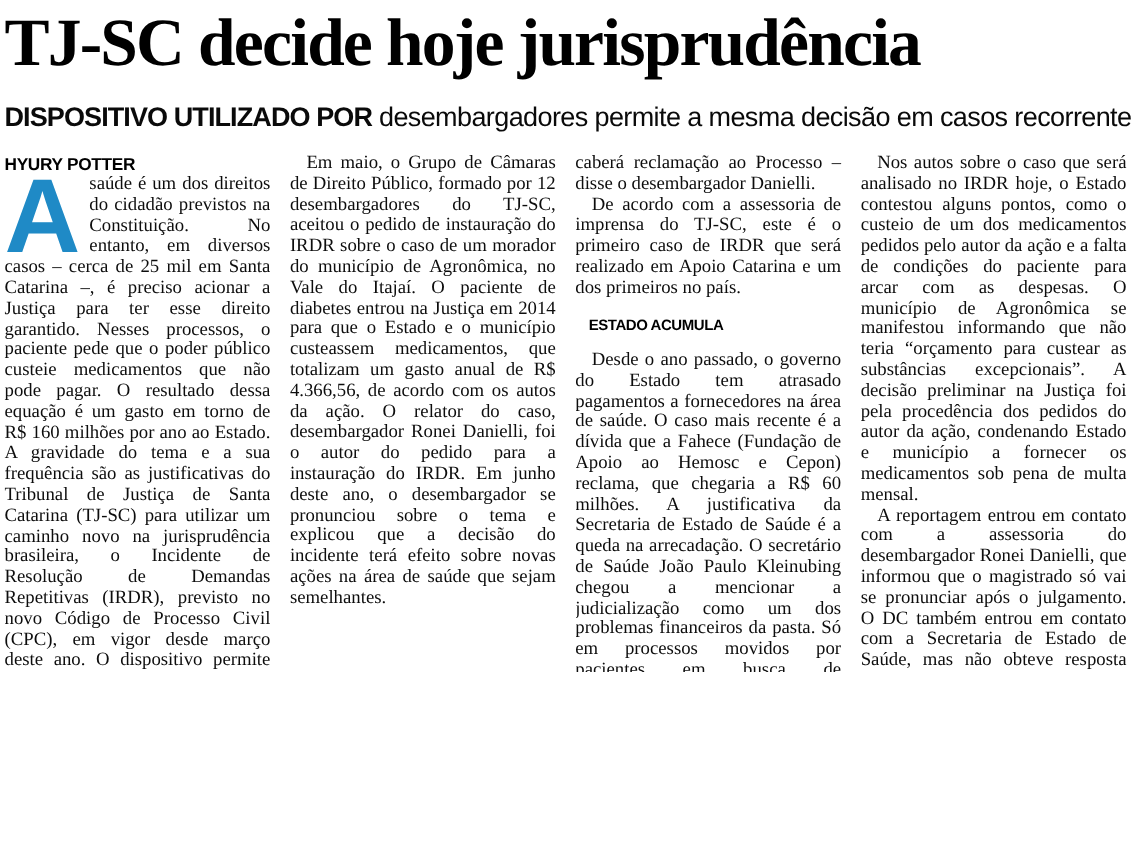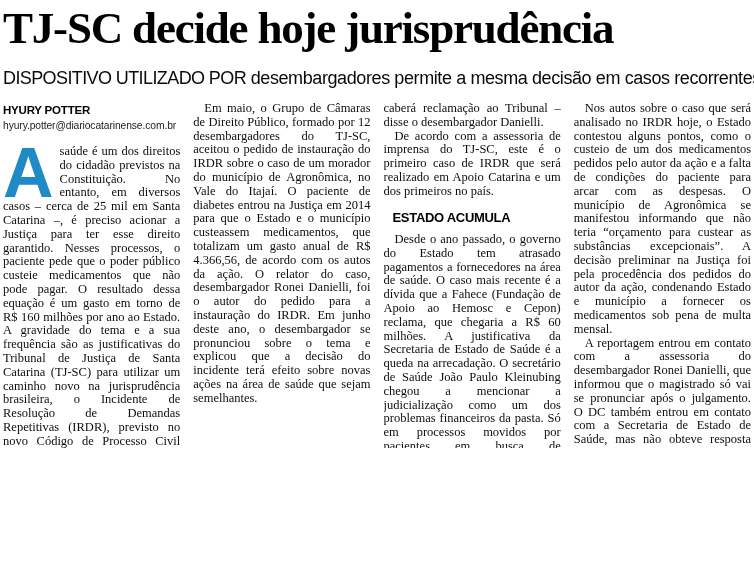--- a/index.html
+++ b/index.html
@@ -24,21 +24,21 @@
   }
   .headline span { display: block; white-space: nowrap; }
   .kicker {
     margin: 15px 0 0 3px;
     font-family: "Liberation Sans", sans-serif;
     font-size: 18px;
     letter-spacing: -0.4px;
     color: #0a0a0a;
     white-space: nowrap;
   }
-  .kicker .kicker-bold { font-weight: normal; letter-spacing: -0.6px; }
+  .kicker .kicker-bold { font-weight: bold; letter-spacing: -0.6px; }
   .columns {
     margin: 13px 3px 17px 3px;
     display: flex;
     gap: 13px;
     height: 404px;
     overflow: hidden;
   }
   .col {
     flex: 1 1 0;
     min-width: 0;
@@ -73,21 +73,21 @@
     font-family: "Liberation Sans", sans-serif;
     font-weight: bold;
     font-size: 70px;
     line-height: 53px;
     color: #1f8ac6;
     margin: 2px 6px 0 0;
   }
   .subhead {
     font-family: "Liberation Sans", sans-serif;
     font-weight: bold;
-    font-size: 13px;
+    font-size: 10px;
     line-height: 17.5px;
     letter-spacing: -0.3px;
     text-transform: uppercase;
     color: #000000;
     margin: 10px 0 7px 9px;
   }
   .subhead span { display: block; }
 </style>
 </head>
 <body>
@@ -100,30 +100,29 @@
 
   <div class="kicker">
     <span class="kicker-bold">DISPOSITIVO UTILIZADO POR</span>
     <span>desembargadores permite a mesma decisão em casos recorrentes</span>
   </div>
 
   <div class="columns">
 
     <div class="col">
       <div class="byline-name">HYURY POTTER</div>
-      <div class="byline-email">hyury.potter@diariocatarinense.com.br</div>
       <p class="body"><span class="dropcap">A</span><span>saúde é um dos direitos do cidadão previstos na Constituição. No entanto, em diversos casos – cerca de 25 mil em Santa Catarina –, é preciso acionar a Justiça para ter esse direito garantido. Nesses processos, o paciente pede que o poder público custeie medicamentos que não pode pagar. O resultado dessa equação é um gasto em torno de R$ 160 milhões por ano ao Estado. A gravidade do tema e a sua frequência são as justificativas do Tribunal de Justiça de Santa Catarina (TJ-SC) para utilizar um caminho novo na jurisprudência brasileira, o Incidente de Resolução de Demandas Repetitivas (IRDR), previsto no novo Código de Processo Civil (CPC), em vigor desde março deste ano. O dispositivo permite que casos recorrentes tenham a mesma decisão. O julgamento ocorre hoje.</span></p>
     </div>
 
     <div class="col">
       <p class="body indent">Em maio, o Grupo de Câmaras de Direito Público, formado por 12 desembargadores do TJ-SC, aceitou o pedido de instauração do IRDR sobre o caso de um morador do município de Agronômica, no Vale do Itajaí. O paciente de diabetes entrou na Justiça em 2014 para que o Estado e o município custeassem medicamentos, que totalizam um gasto anual de R$ 4.366,56, de acordo com os autos da ação. O relator do caso, desembargador Ronei Danielli, foi o autor do pedido para a instauração do IRDR. Em junho deste ano, o desembargador se pronunciou sobre o tema e explicou que a decisão do incidente terá efeito sobre novas ações na área de saúde que sejam semelhantes.</p>
     </div>
 
     <div class="col">
-      <p class="body">caberá reclamação ao Tribunal – disse o desembargador Danielli.</p>
+      <p class="body">caberá reclamação ao Processo – disse o desembargador Danielli.</p>
       <p class="body indent">De acordo com a assessoria de imprensa do TJ-SC, este é o primeiro caso de IRDR que será realizado em Apoio Catarina e um dos primeiros no país.</p>
       <h3 class="subhead">
         <span>ESTADO ACUMULA</span>
       </h3>
       <p class="body indent">Desde o ano passado, o governo do Estado tem atrasado pagamentos a fornecedores na área de saúde. O caso mais recente é a dívida que a Fahece (Fundação de Apoio ao Hemosc e Cepon) reclama, que chegaria a R$ 60 milhões. A justificativa da Secretaria de Estado de Saúde é a queda na arrecadação. O secretário de Saúde João Paulo Kleinubing chegou a mencionar a judicialização como um dos problemas financeiros da pasta. Só em processos movidos por pacientes em busca de medicamentos, o Estado gastaria cerca de R$ 160 milhões por ano.</p>
     </div>
 
     <div class="col">
       <p class="body indent">Nos autos sobre o caso que será analisado no IRDR hoje, o Estado contestou alguns pontos, como o custeio de um dos medicamentos pedidos pelo autor da ação e a falta de condições do paciente para arcar com as despesas. O município de Agronômica se manifestou informando que não teria “orçamento para custear as substâncias excepcionais”. A decisão preliminar na Justiça foi pela procedência dos pedidos do autor da ação, condenando Estado e município a fornecer os medicamentos sob pena de multa mensal.</p>
       <p class="body indent">A reportagem entrou em contato com a assessoria do desembargador Ronei Danielli, que informou que o magistrado só vai se pronunciar após o julgamento. O DC também entrou em contato com a Secretaria de Estado de Saúde, mas não obteve resposta sobre o caso a ser julgado hoje. Ninguém foi encontrado no município de Agronômica para comentar o caso.</p>

